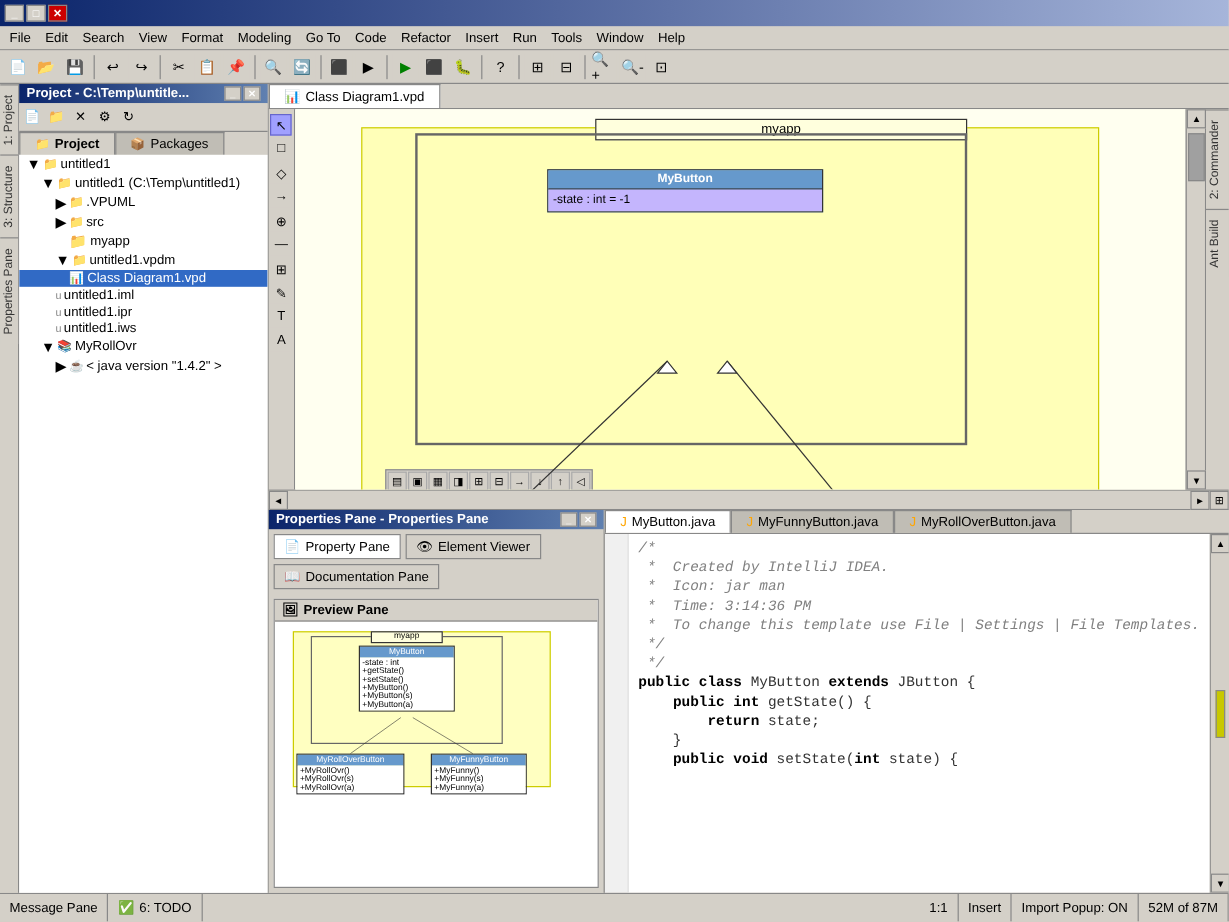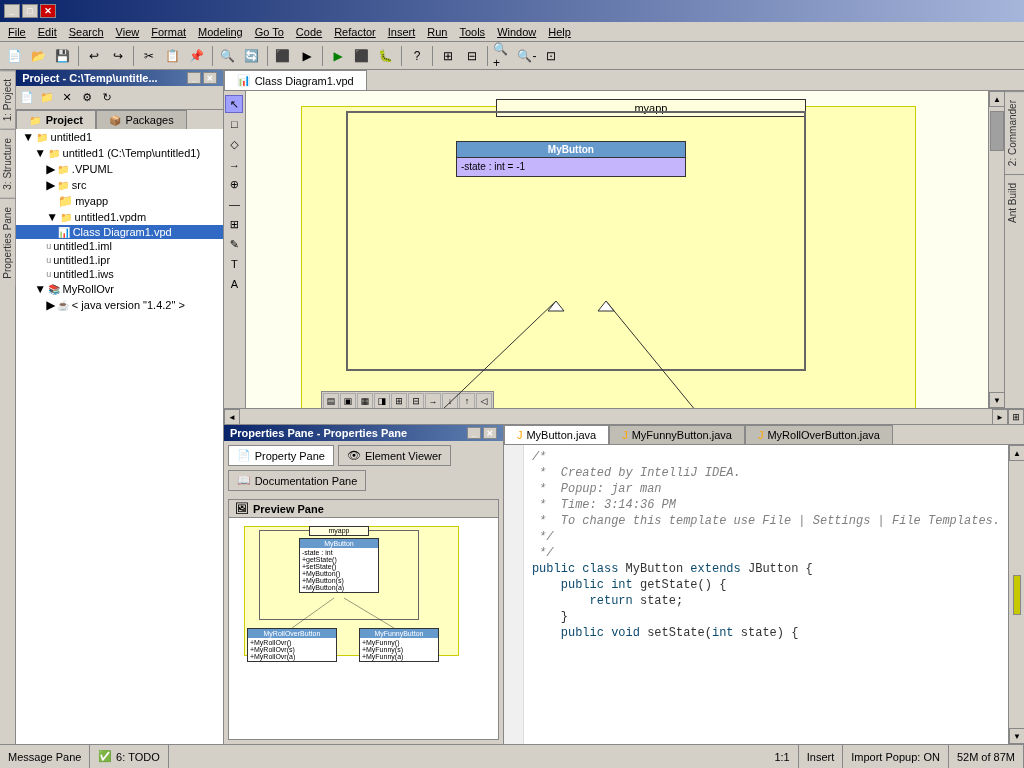--- a/index.html
+++ b/index.html
@@ -28,21 +28,20 @@
     }
 
     
     #menubar {
       background: #d4d0c8;
       height: 20px;
       display: flex;
       align-items: center;
       padding: 0 2px;
       border-bottom: 1px solid #888;
-      text-decoration: underline;
     }
     .menu-item {
       padding: 1px 6px;
       font-size: 11px;
       cursor: pointer;
     }
 
     
     #toolbar {
       background: #d4d0c8;
@@ -332,21 +331,21 @@
       background: white;
       font-family: 'Courier New', monospace;
       font-size: 12px;
       padding: 4px 8px;
       overflow-y: auto;
       color: #333;
       line-height: 16px;
       position: relative;
     }
     .code-line { white-space: pre; }
-    .kw { color: #0c4a6e; font-weight: normal; }
+    .kw { color: #000000; font-weight: bold; }
     .cm { color: #808080; font-style: italic; }
     .code-scroll {
       width: 16px;
       background: #d4d0c8;
       border-left: 1px solid #888;
     }
 
     
     #statusbar {
       background: #d4d0c8;
@@ -788,21 +787,21 @@
           </div>
         </div>
         <div style="display:flex; flex:1; overflow:hidden;">
 
           <div style="width:20px; background:#f0f0f0; border-right:1px solid #ddd; padding:4px 2px; font-family:'Courier New',monospace; font-size:12px; color:#888; line-height:16px; overflow:hidden;">
           </div>
 
           <div id="code-editor">
             <div class="code-line"><span class="cm">/*</span></div>
             <div class="code-line"><span class="cm"> *  Created by IntelliJ IDEA.</span></div>
-            <div class="code-line"><span class="cm"> *  Popup: jar man</span></div>
+            <div class="code-line"><span class="cm"> *  Icon: jar man</span></div>
             <div class="code-line"><span class="cm"> *  Time: 3:14:36 PM</span></div>
             <div class="code-line"><span class="cm"> *  To change this template use File | Settings | File Templates.</span></div>
             <div class="code-line"><span class="cm"> */</span></div>
             <div class="code-line"></div>
             <div class="code-line"><span class="cm"> */</span></div>
             <div class="code-line"><span class="kw">public class</span> MyButton <span class="kw">extends</span> JButton {</div>
             <div class="code-line"></div>
             <div class="code-line">    <span class="kw">public int</span> getState() {</div>
             <div class="code-line">        <span class="kw">return</span> state;</div>
             <div class="code-line">    }</div>

